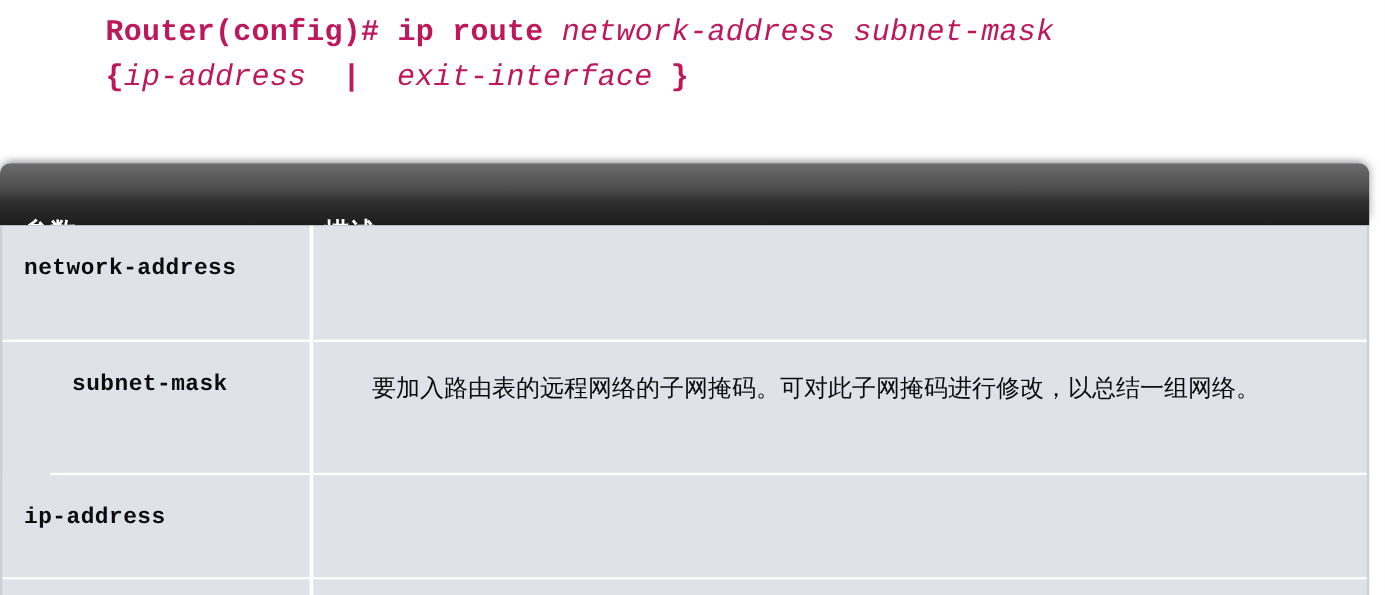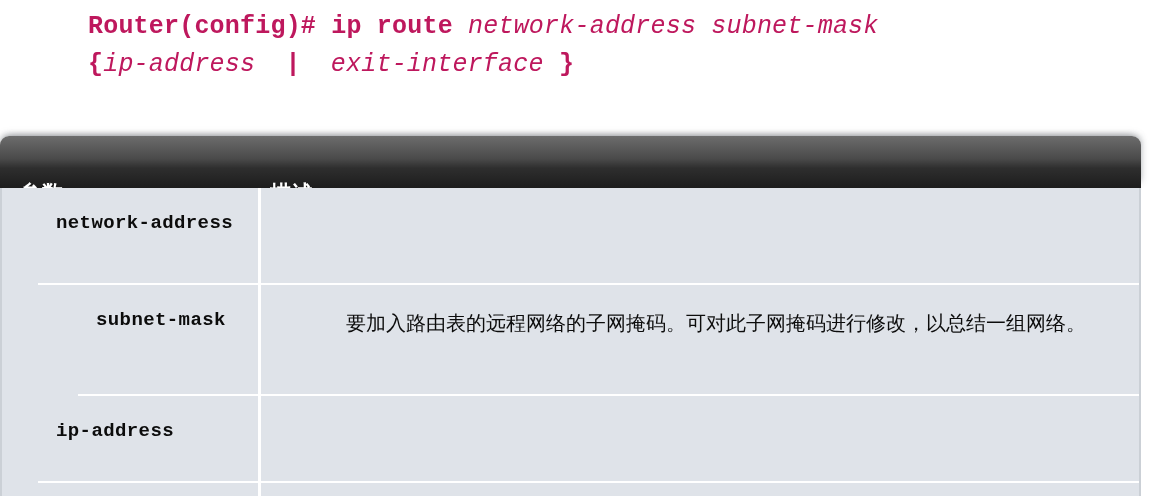--- a/index.html
+++ b/index.html
@@ -74,21 +74,20 @@
     position: absolute;
     left: 0px;
     top: 188px;
     width: 1141px;
     height: 308px;
     background: #dfe3e9;
     border-left: 2px solid #cbd0d6;
     border-right: 2px solid #cbd0d6;
     box-sizing: border-box;
     overflow: hidden;
-    padding-left: 36px;
   }
   .trow {
     position: relative;
     box-sizing: border-box;
     border-bottom: 2px solid #ffffff;
     background: #dfe3e9;
   }
   .trow.r1 { height: 97px; }
   .trow.r2 { height: 111px; margin-left: 40px; }
   .trow.r3 { height: 87px; }

